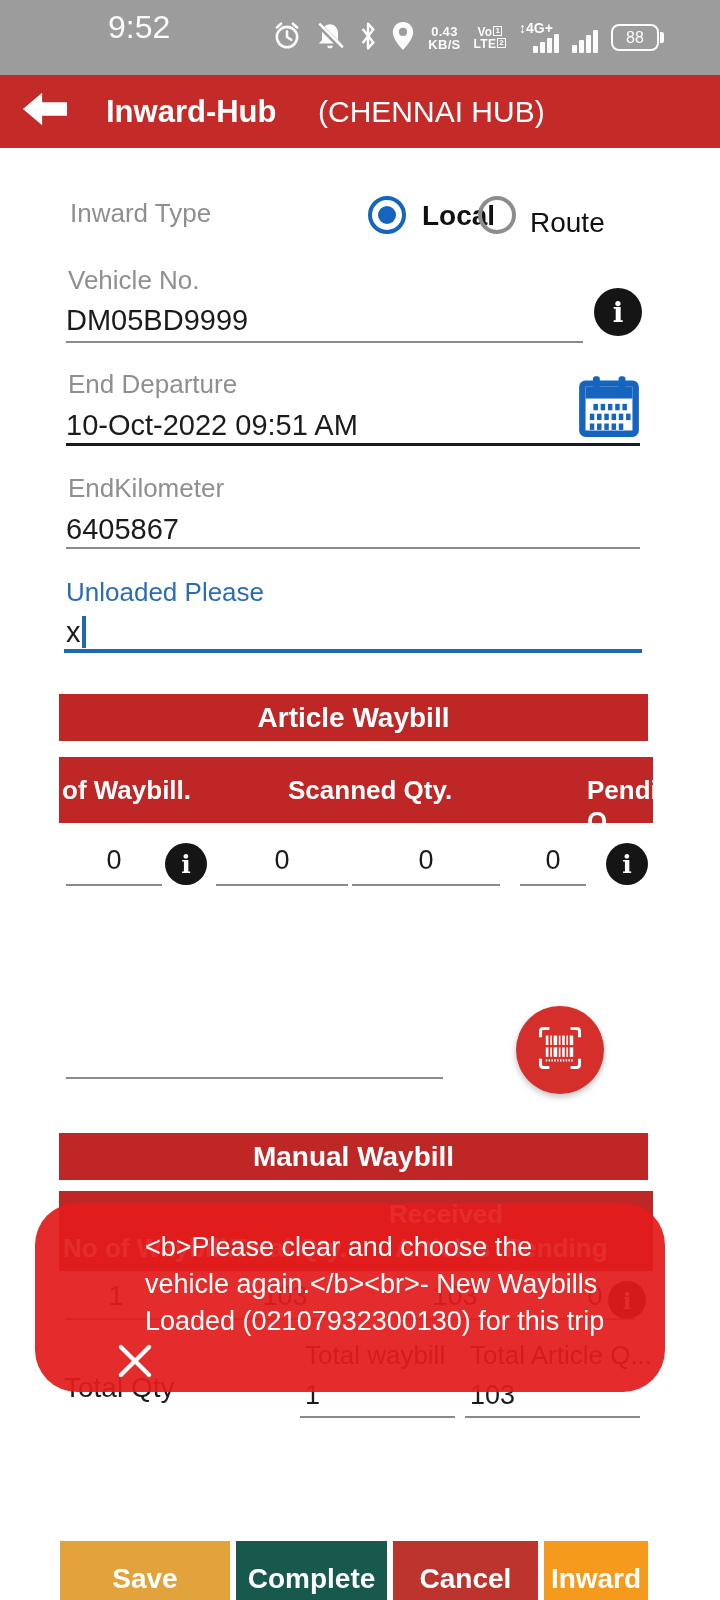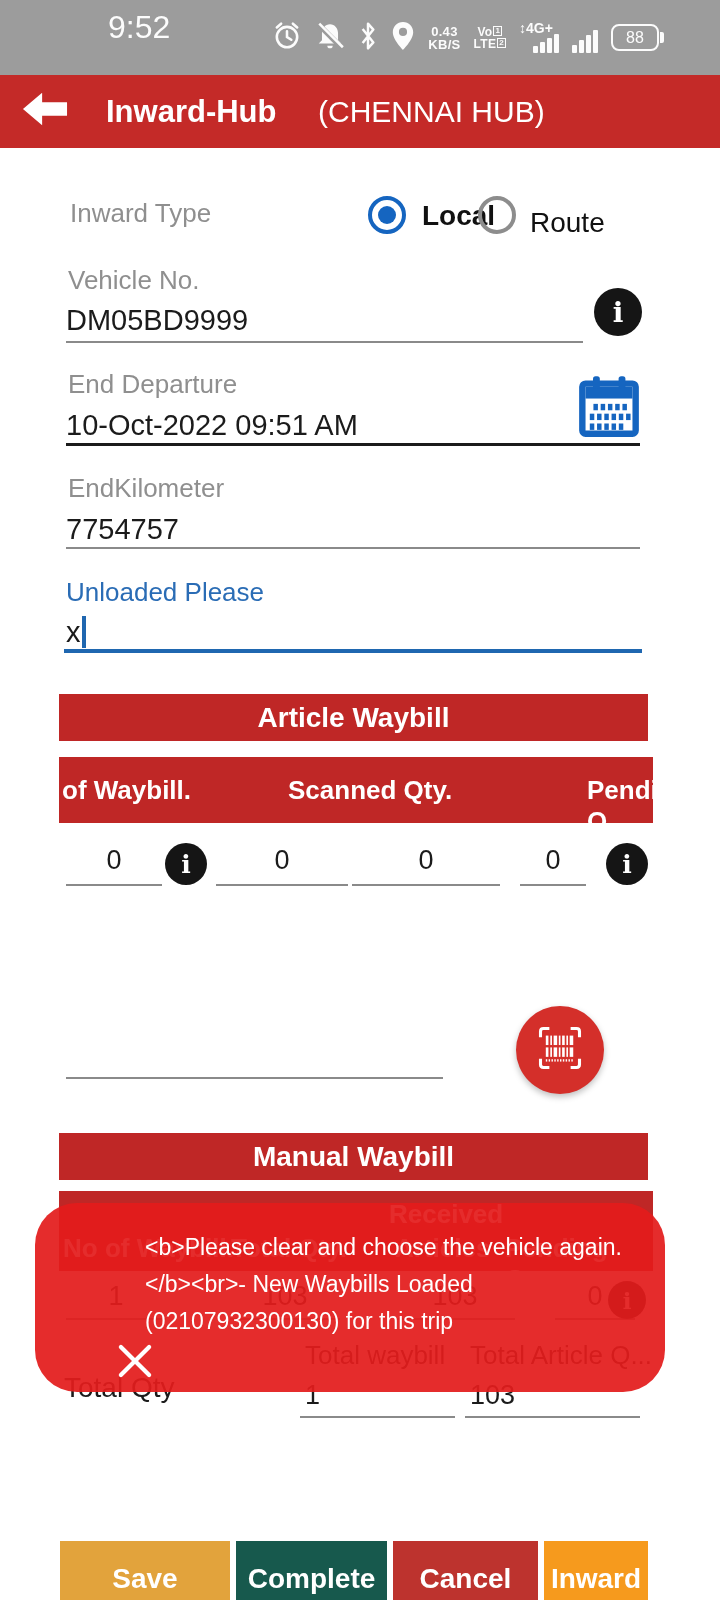--- a/index.html
+++ b/index.html
@@ -49,21 +49,21 @@
   
   .banner{left:59px;width:589px;height:47px;background:#bf2726;color:#fff;display:flex;align-items:center;justify-content:center;font-size:28px;font-weight:bold;}
   .thead{background:#bf2726;color:#fff;font-weight:bold;font-size:26px;overflow:hidden;}
   .cell-val{font-size:27px;color:#1b1b1b;text-align:center;}
 
   
   .scan-btn{width:88px;height:88px;border-radius:50%;background:#d42f2a;display:flex;align-items:center;justify-content:center;box-shadow:0 3px 6px rgba(0,0,0,.25);cursor:pointer;}
 
   
   .toast{left:35px;top:1203px;width:630px;height:189px;border-radius:42px;background:rgba(227,28,28,0.93);color:#fff;z-index:20;}
-  .toast-msg{left:110px;top:26px;width:478px;font-size:23px;line-height:37px;font-weight:500;}
+  .toast-msg{left:110px;top:26px;width:478px;font-size:27px;line-height:37px;font-weight:500;}
   .toast-x{left:80px;top:138px;width:40px;height:40px;cursor:pointer;}
 
   
   .btn{top:1541px;height:80px;color:#fff;font-size:28px;font-weight:bold;display:flex;align-items:flex-start;justify-content:center;padding-top:22px;cursor:pointer;}
   .btn-save{left:60px;width:170px;background:#e2a33c;}
   .btn-complete{left:236px;width:151px;background:#17594d;}
   .btn-cancel{left:393px;width:145px;background:#bd332e;}
   .btn-inward{left:544px;width:104px;background:#f69a1d;}
 </style>
 </head>
@@ -181,21 +181,21 @@
         <rect x="5.5" y="23.2" width="2.1" height="3"></rect>
           <rect x="8.9" y="23.2" width="2.1" height="3"></rect>
           <rect x="12.3" y="23.2" width="2.1" height="3"></rect>
           <rect x="15.7" y="23.2" width="2.1" height="3"></rect>
           <rect x="19.1" y="23.2" width="2.1" height="3"></rect>
       </g>
     </svg>
   </div>
 
   <div class="abs lbl" style="left:68px;top:473px;">EndKilometer</div>
-  <div class="abs val" style="left:66px;top:513px;">7754757</div>
+  <div class="abs val" style="left:66px;top:513px;">6405867</div>
   <div class="abs underline" style="left:66px;top:547px;width:574px;"></div>
 
   <div class="abs lbl-blue" style="left:66px;top:577px;">Unloaded Please</div>
   <div class="abs val" style="left:66px;top:616px;"><span>x</span><span class="cursor"></span></div>
   <div class="abs underline-blue" style="left:64px;top:649px;width:578px;"></div>
 
   <div class="abs banner" style="top:694px;">Article Waybill</div>
   <div class="abs thead" style="left:59px;top:757px;width:594px;height:66px;">
     <div class="abs" style="left:3px;top:18px;">of Waybill.</div>
     <div class="abs" style="left:229px;top:18px;">Scanned Qty.</div>

